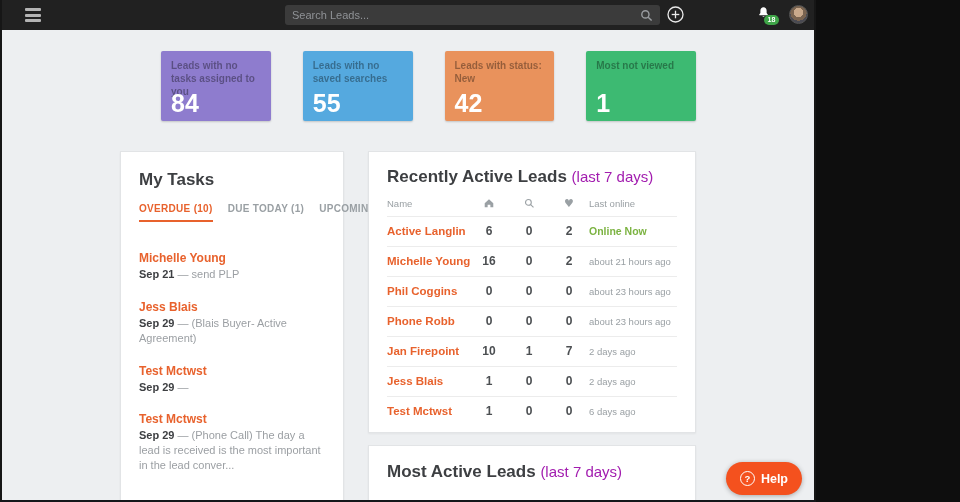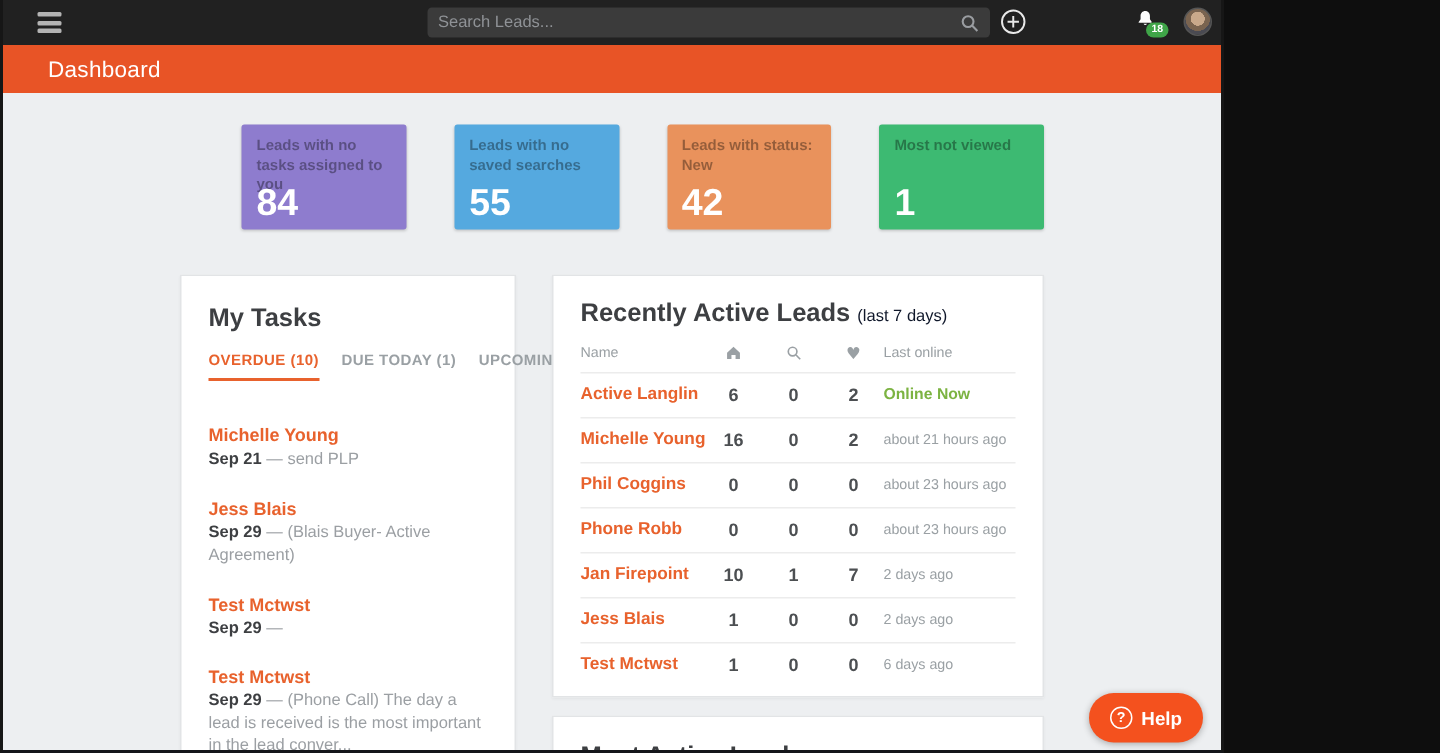--- a/index.html
+++ b/index.html
@@ -29,21 +29,21 @@
   .content { width:576px; margin:0 auto; }
   .cards { display:flex; gap:32px; margin-top:21px; }
   .card { width:120px; height:70px; border-radius:2px; padding:8px 10px; position:relative; box-shadow:0 1px 2px rgba(0,0,0,0.18); cursor:pointer; }
   .card-label { font-size:10px; line-height:1.32; color:rgba(0,0,0,0.36); font-weight:bold; }
   .card-value { position:absolute; left:10px; bottom:3px; font-size:25px; font-weight:bold; color:#fff; }
   .panels { display:flex; gap:24px; margin-top:30px; align-items:flex-start; }
   .panel { background:#fff; border:1px solid #e2e4e6; box-shadow:0 1px 2px rgba(0,0,0,0.05); }
   
   .tasks-panel { width:224px; height:400px; padding:18px; }
   .panel-title { font-size:17px; font-weight:bold; color:#3d3f42; }
-  .title-suffix { font-size:11px; font-weight:normal; color:#0f172a; }
+  .title-suffix { font-size:15px; font-weight:normal; color:#a21caf; }
   .tabs { display:flex; gap:15px; margin-top:13px; }
   .tab { font-size:10px; font-weight:bold; color:#9aa0a4; letter-spacing:0.3px; padding-bottom:6px; cursor:pointer; white-space:nowrap; }
   .tab.active { color:var(--link,#e8622d); border-bottom:2px solid var(--link,#e8622d); }
   .task-list { margin-top:29px; }
   .task { margin-bottom:18px; }
   .task-name { font-size:12px; font-weight:bold; color:var(--link,#e8622d); cursor:pointer; }
   .task-sub { font-size:11px; line-height:1.35; margin-top:2px; color:#9b9fa3; }
   .task-date { font-weight:bold; color:#3d3f42; }
   
   .right-col { width:328px; display:flex; flex-direction:column; gap:12px; }
@@ -94,23 +94,20 @@
     <div class="bell-wrap">
       <svg width="15" height="15" viewBox="0 0 24 24">
           <path fill="#fdfdfd" d="M12 2c-3 0-5 2.4-5 5.4V11l-1.8 2.6c-.3.5 0 1 .5 1h12.6c.5 0 .8-.5.5-1L17 11V7.4C17 4.4 15 2 12 2z"></path>
           <path fill="#fdfdfd" d="M10.2 15.8a1.9 1.9 0 0 0 3.6 0z"></path>
         </svg>
       <span class="badge">18</span>
     </div>
     <div class="avatar"></div>
   </div>
 
-  <div class="pageheader">
-    <h1>Dashboard</h1>
-  </div>
 
   <div class="content">
 
     <div class="cards">
       <div class="card" style="background: rgb(142, 124, 206); margin-left: 41px;">
         <div class="card-label">Leads with no tasks assigned to you</div>
         <div class="card-value">84</div>
       </div>
       <div class="card" style="background: rgb(85, 169, 223);">
         <div class="card-label">Leads with no saved searches</div>

